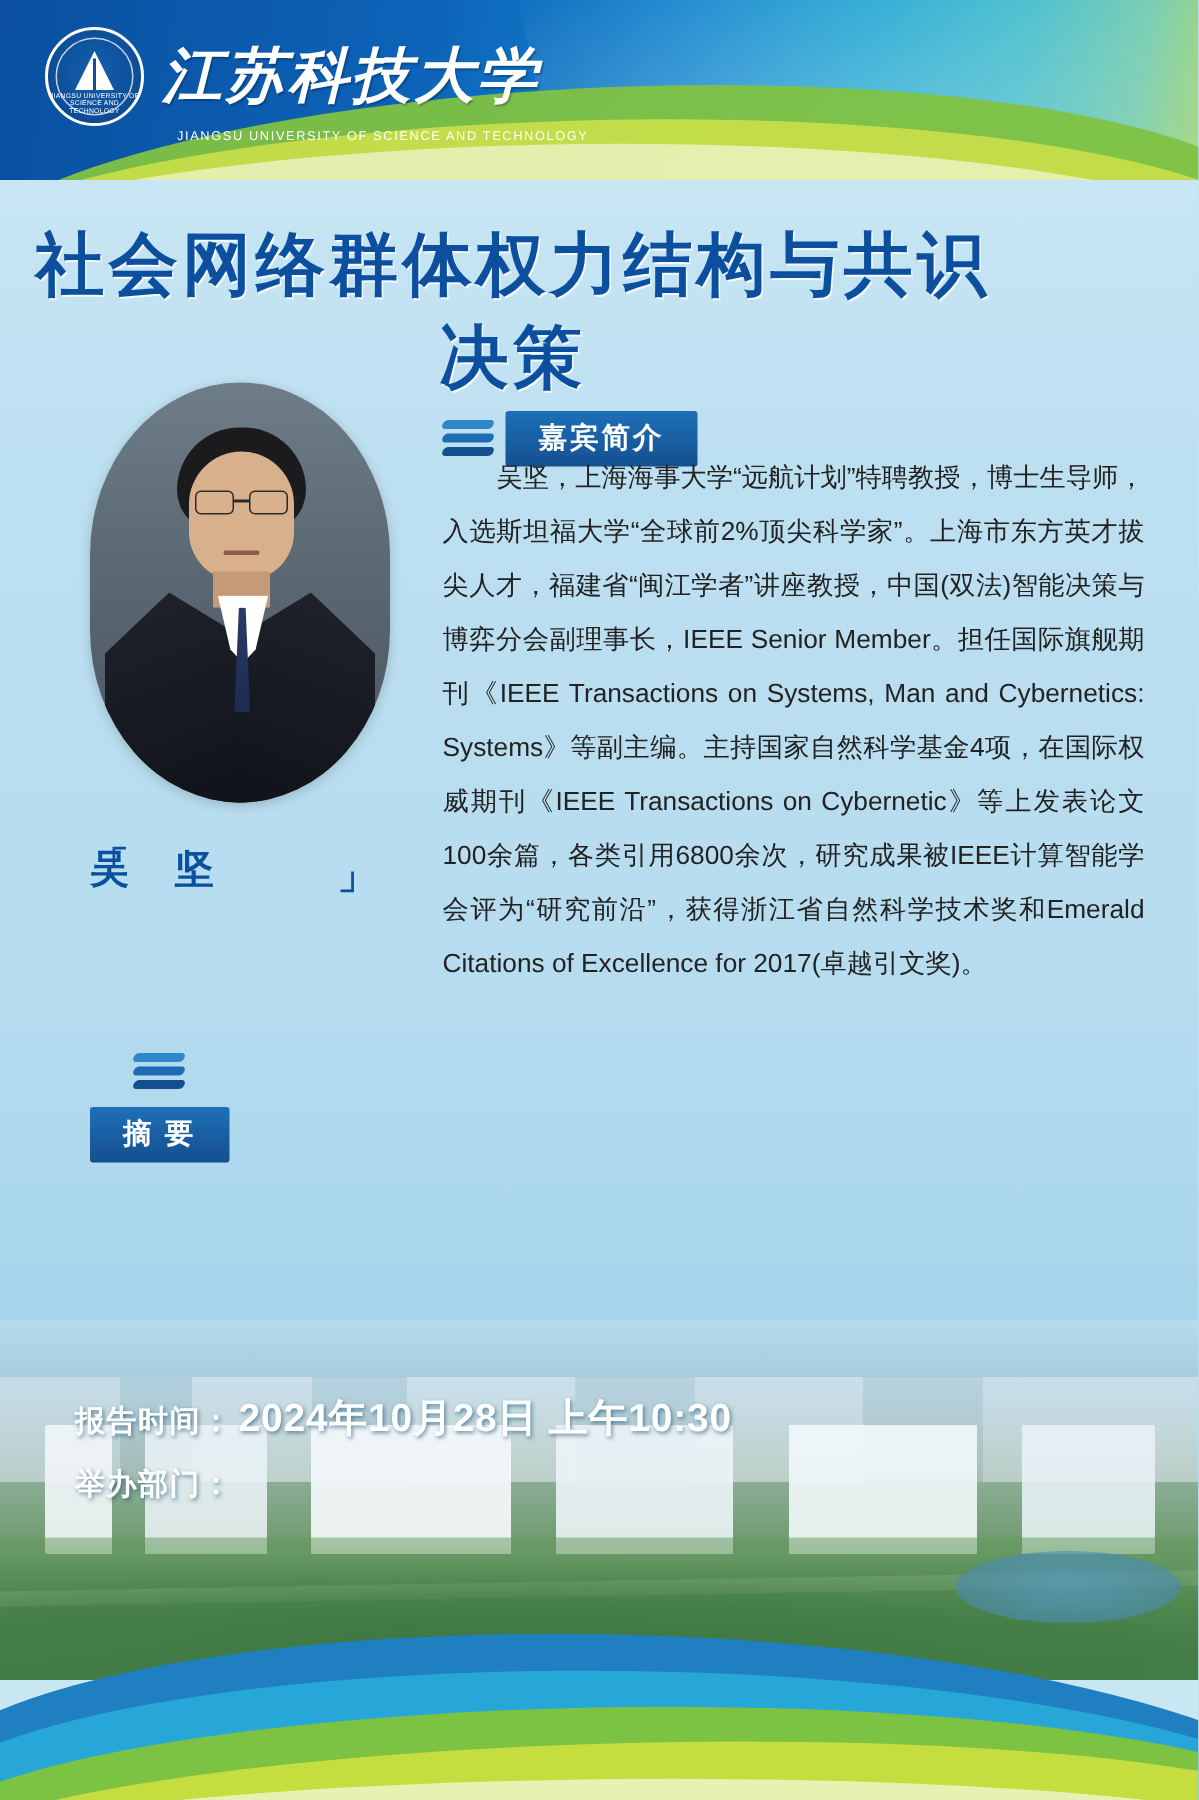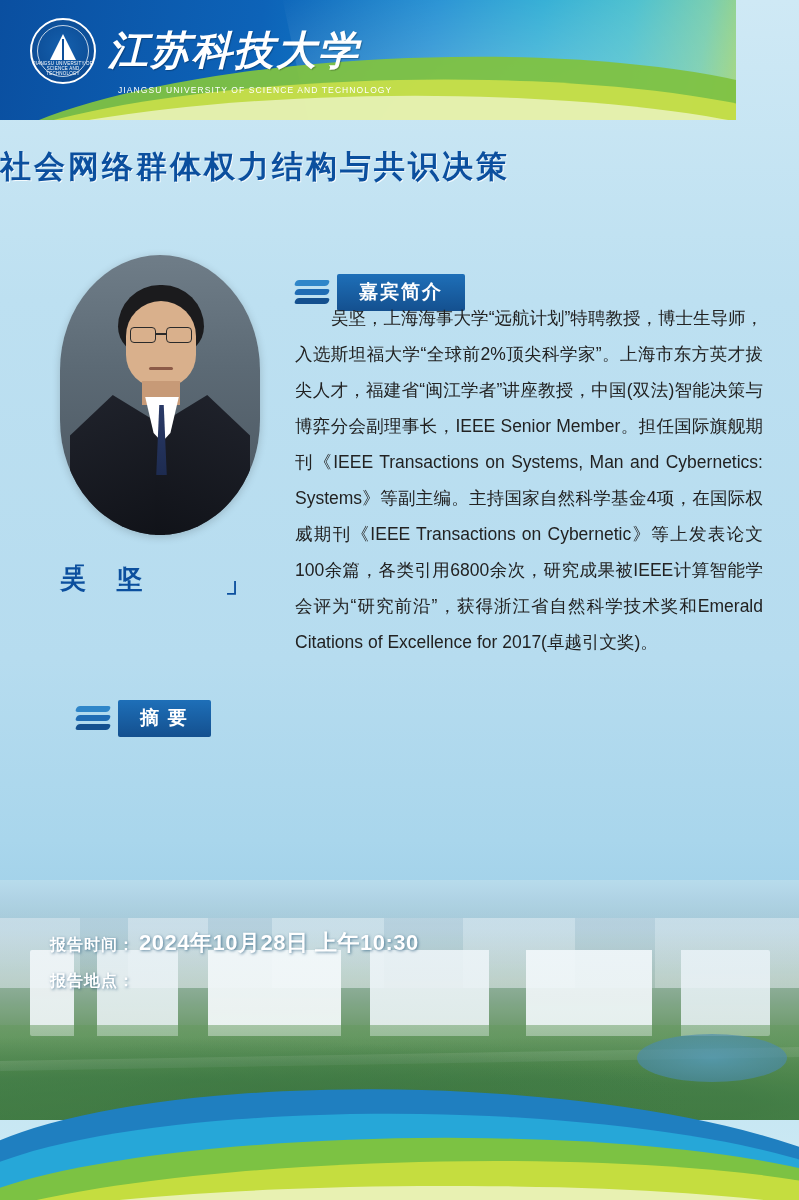--- a/index.html
+++ b/index.html
@@ -13,21 +13,21 @@
   }
   .poster {
     position: absolute; inset: 0;
     width: 799px; height: 1200px;
     background: linear-gradient(180deg, #cfe9f5 0%, #bde0f1 25%, #b6dcef 55%, #a9d6ec 70%, #9ecfe8 78%, #bfe4f2 86%, #cfeaf4 100%);
     overflow: hidden;
   }
 
   
   .header {
-    position: absolute; top:0; left:0; width:736px; height:120px;
+    position: absolute; top:0; left:0; width:799px; height:120px;
     overflow: hidden;
   }
   .header-bg {
     position:absolute; inset:0;
     background: linear-gradient(100deg, #0a4fa0 0%, #0d63b8 35%, #1287cf 58%, #16a3cf 72%, #35b8c8 84%, #6cc9a8 94%, #9fd36f 100%);
   }
   .header-wave1 {
     position:absolute; left:-40px; bottom:-48px; width:900px; height:110px;
     background:#7fc242;
     border-radius: 50% 50% 0 0 / 100% 100% 0 0;
@@ -149,23 +149,23 @@
     position:absolute; left:-60px; width:960px; border-radius: 50% 50% 0 0 / 100% 100% 0 0;
   }
   .f-w1 { bottom:-10px; height:120px; background:#1f7fc0; transform: rotate(1.6deg); }
   .f-w2 { bottom:-18px; height:104px; background:#26a7d8; transform: rotate(0.8deg); }
   .f-w3 { bottom:-26px; height:88px;  background:#7cc243; transform: rotate(-0.6deg); }
   .f-w4 { bottom:-34px; height:72px;  background:#c9de3f; transform: rotate(-1.4deg); opacity:.95; }
   .f-w5 { bottom:-40px; height:54px;  background:#ffffff; transform: rotate(-0.4deg); opacity:.6; }
 
   
   .title {
-    position:absolute; left:0; top:146px; width:684px; text-align:left;
+    position:absolute; left:0; top:146px; width:684px; text-align:center;
     font-family:"Liberation Serif", serif;
-    font-size:31px; font-weight:700; letter-spacing:3px;
+    font-size:46px; font-weight:700; letter-spacing:3px;
     color:#0b4f9e;
     text-shadow: 1px 1px 0 rgba(255,255,255,.8);
   }
 
   
   .portrait {
     position:absolute; left:60px; top:255px; width:200px; height:280px;
     border-radius: 100px / 115px;
     background: linear-gradient(180deg, #6f7d88 0%, #5c6a75 40%, #49545e 100%);
     overflow:hidden;
@@ -243,21 +243,21 @@
   .sec-icon span:nth-child(3){ top:20px; background:#14508f; }
   .sec-label {
     background: linear-gradient(180deg,#1e6fb8,#14508f);
     color:#ffffff; font-family:"Liberation Serif", serif; font-weight:700;
     font-size:19px; letter-spacing:2px;
     padding:5px 22px 6px 22px;
     border-radius:2px;
   }
 
   #bio-head { left:295px; top:250px;margin-top:24px; }
-  #abs-head { left:76px; top:700px; }
+  #abs-head { left:60px; top:700px;flex-direction:column; }
 
   
   .bio {
     position:absolute; left:295px; top:300px; width:468px;
     color:#222; font-size:17.5px; line-height:36px;
     text-align: justify; text-justify: inter-ideograph;
     font-family:"Liberation Sans", sans-serif;
   }
   .bio .indent { display:inline-block; width:36px; }
 
@@ -270,22 +270,22 @@
   .abstract .indent { display:inline-block; width:36px; }
 
   
   .info { position:absolute; left:50px; top:928px; width:720px; }
   .info-row {
     display:flex; align-items:baseline; gap:4px;
     margin-bottom:13px;
     color:#ffffff; font-weight:700;
     text-shadow: 1px 1px 3px rgba(0,60,100,.55);
   }
-  .info-label { font-size:16px; letter-spacing:1px; }
-  .info-value { font-size:22px; letter-spacing:.5px; }
+  .info-label { font-size:20px; letter-spacing:1px; }
+  .info-value { font-size:26px; letter-spacing:.5px; }
 </style>
 </head>
 <body>
 
 <div class="poster">
 
   <div class="header">
     <div class="header-bg"></div>
     <div class="header-swoosh"></div>
     <div class="header-wave1"></div>
@@ -349,21 +349,21 @@
     </div>
     <div class="sec-label">摘 要</div>
   </div>
 
   <div class="info">
     <div class="info-row">
       <span class="info-label">报告时间：</span>
       <span class="info-value">2024年10月28日 上午10:30</span>
     </div>
     <div class="info-row">
-      <span class="info-label">报告地点：</span>
+      <span class="info-label">举办部门：</span>
     </div>
   </div>
 
   <div class="footer">
     <div class="f-wave f-w1"></div>
     <div class="f-wave f-w2"></div>
     <div class="f-wave f-w3"></div>
     <div class="f-wave f-w4"></div>
     <div class="f-wave f-w5"></div>
   </div>

